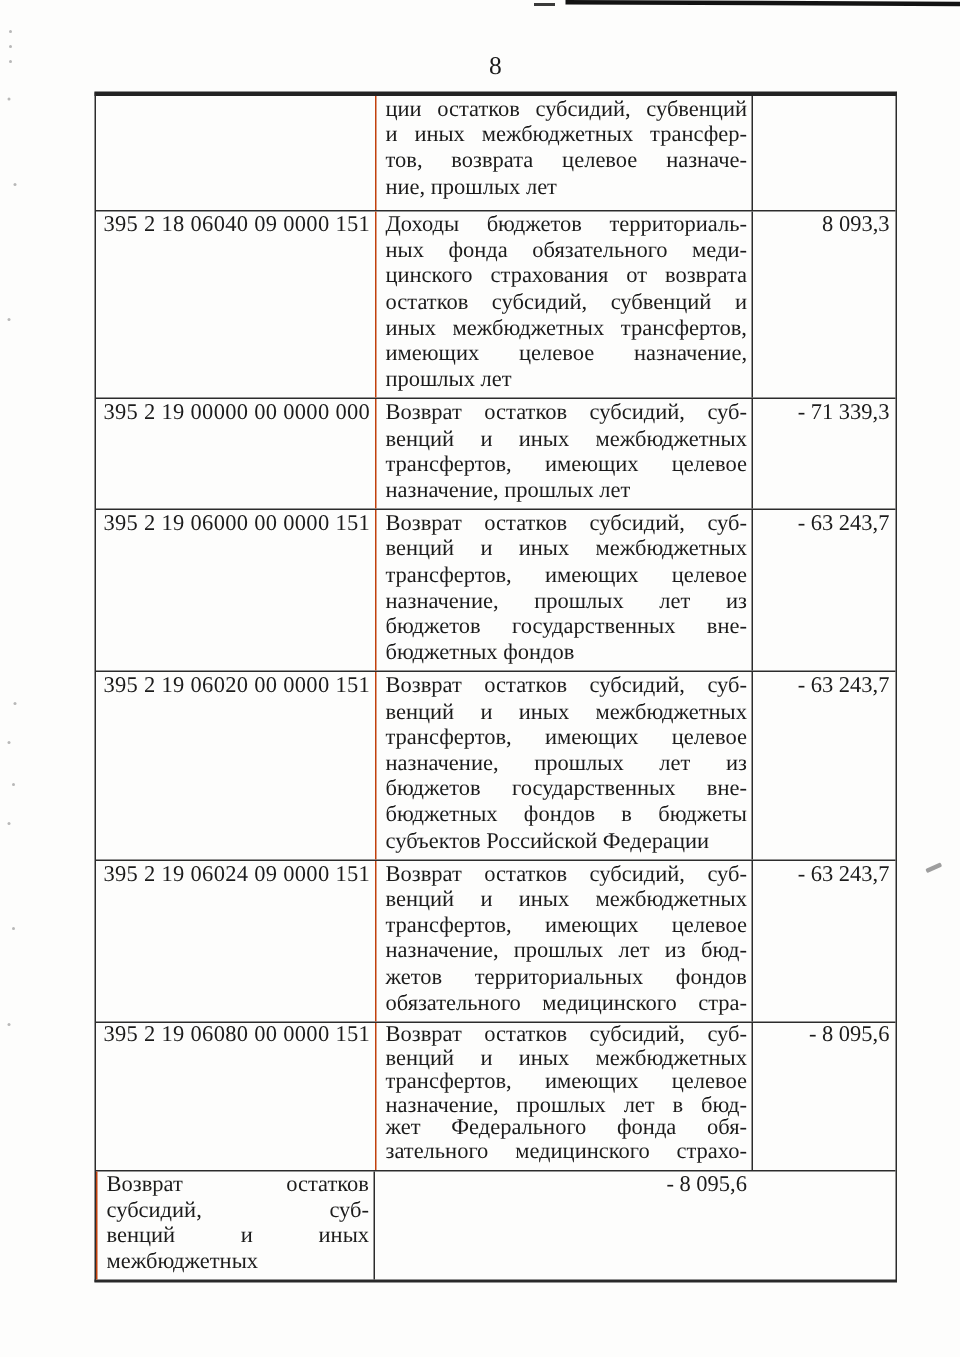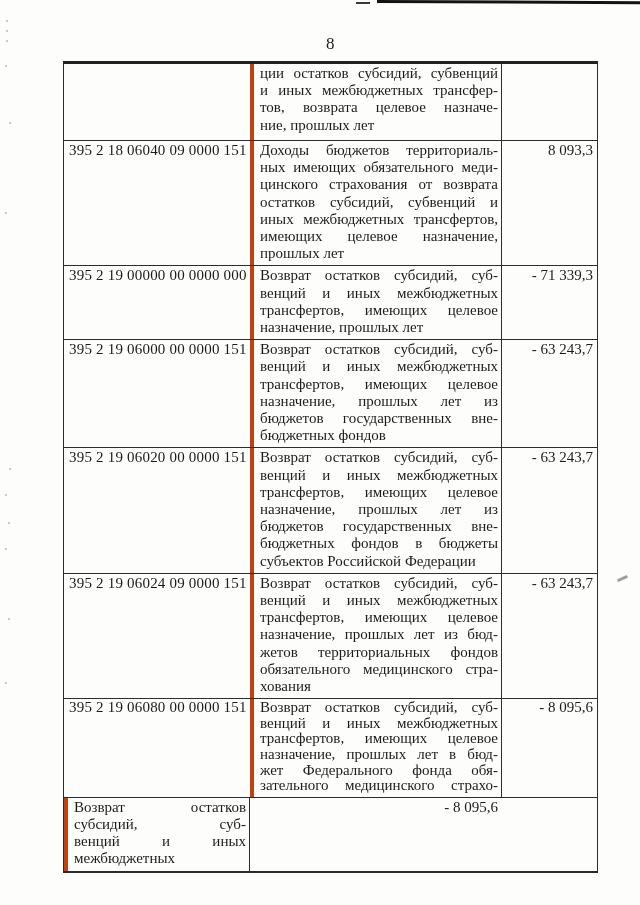--- a/index.html
+++ b/index.html
@@ -33,21 +33,21 @@
   }
   .row + .row { border-top:1px solid #2c2c2c; }
   .cell {
     font-size:15px;
     line-height:17.2px;
     padding:1px 4px 3px 5px;
     box-sizing:border-box;
   }
   .cell.code { white-space:nowrap; letter-spacing:0.2px; }
   .cell.desc {
-    border-left:4px solid #c2410c;
+    border-left:1px solid #c2410c;
     border-right:1px solid #2c2c2c;
     padding:1px 3px 3px 6px;
   }
   .cell.amount { text-align:right; padding-top:1px; }
   .line.just { text-align:justify; text-align-last:justify; }
   .row:nth-child(1) { min-height:76px; }
   .row:nth-child(7) .cell { line-height:15.6px; }
   
   .artifact { position:absolute; background:#161616; }
   .art-top-dash { top:2px; left:356px; width:14px; height:2px; background:#3a3a3a; }
@@ -70,21 +70,21 @@
           <div class="line just">и иных межбюджетных трансфер-</div>
           <div class="line just">тов, возврата целевое назначе-</div>
           <div class="line">ние, прошлых лет</div>
         </div>
         <div class="cell amount"></div>
       </div>
       <div class="row">
         <div class="cell code">395 2 18 06040 09 0000 151</div>
         <div class="cell desc">
           <div class="line just">Доходы бюджетов территориаль-</div>
-          <div class="line just">ных имеющих обязательного меди-</div>
+          <div class="line just">ных фонда обязательного меди-</div>
           <div class="line just">цинского страхования от возврата</div>
           <div class="line just">остатков субсидий, субвенций и</div>
           <div class="line just">иных межбюджетных трансфертов,</div>
           <div class="line just">имеющих целевое назначение,</div>
           <div class="line">прошлых лет</div>
         </div>
         <div class="cell amount">8 093,3</div>
       </div>
       <div class="row">
         <div class="cell code">395 2 19 00000 00 0000 000</div>
@@ -123,21 +123,20 @@
       </div>
       <div class="row">
         <div class="cell code">395 2 19 06024 09 0000 151</div>
         <div class="cell desc">
           <div class="line just">Возврат остатков субсидий, суб-</div>
           <div class="line just">венций и иных межбюджетных</div>
           <div class="line just">трансфертов, имеющих целевое</div>
           <div class="line just">назначение, прошлых лет из бюд-</div>
           <div class="line just">жетов территориальных фондов</div>
           <div class="line just">обязательного медицинского стра-</div>
-          <div class="line">хования</div>
         </div>
         <div class="cell amount">- 63 243,7</div>
       </div>
       <div class="row">
         <div class="cell code">395 2 19 06080 00 0000 151</div>
         <div class="cell desc">
           <div class="line just">Возврат остатков субсидий, суб-</div>
           <div class="line just">венций и иных межбюджетных</div>
           <div class="line just">трансфертов, имеющих целевое</div>
           <div class="line just">назначение, прошлых лет в бюд-</div>

